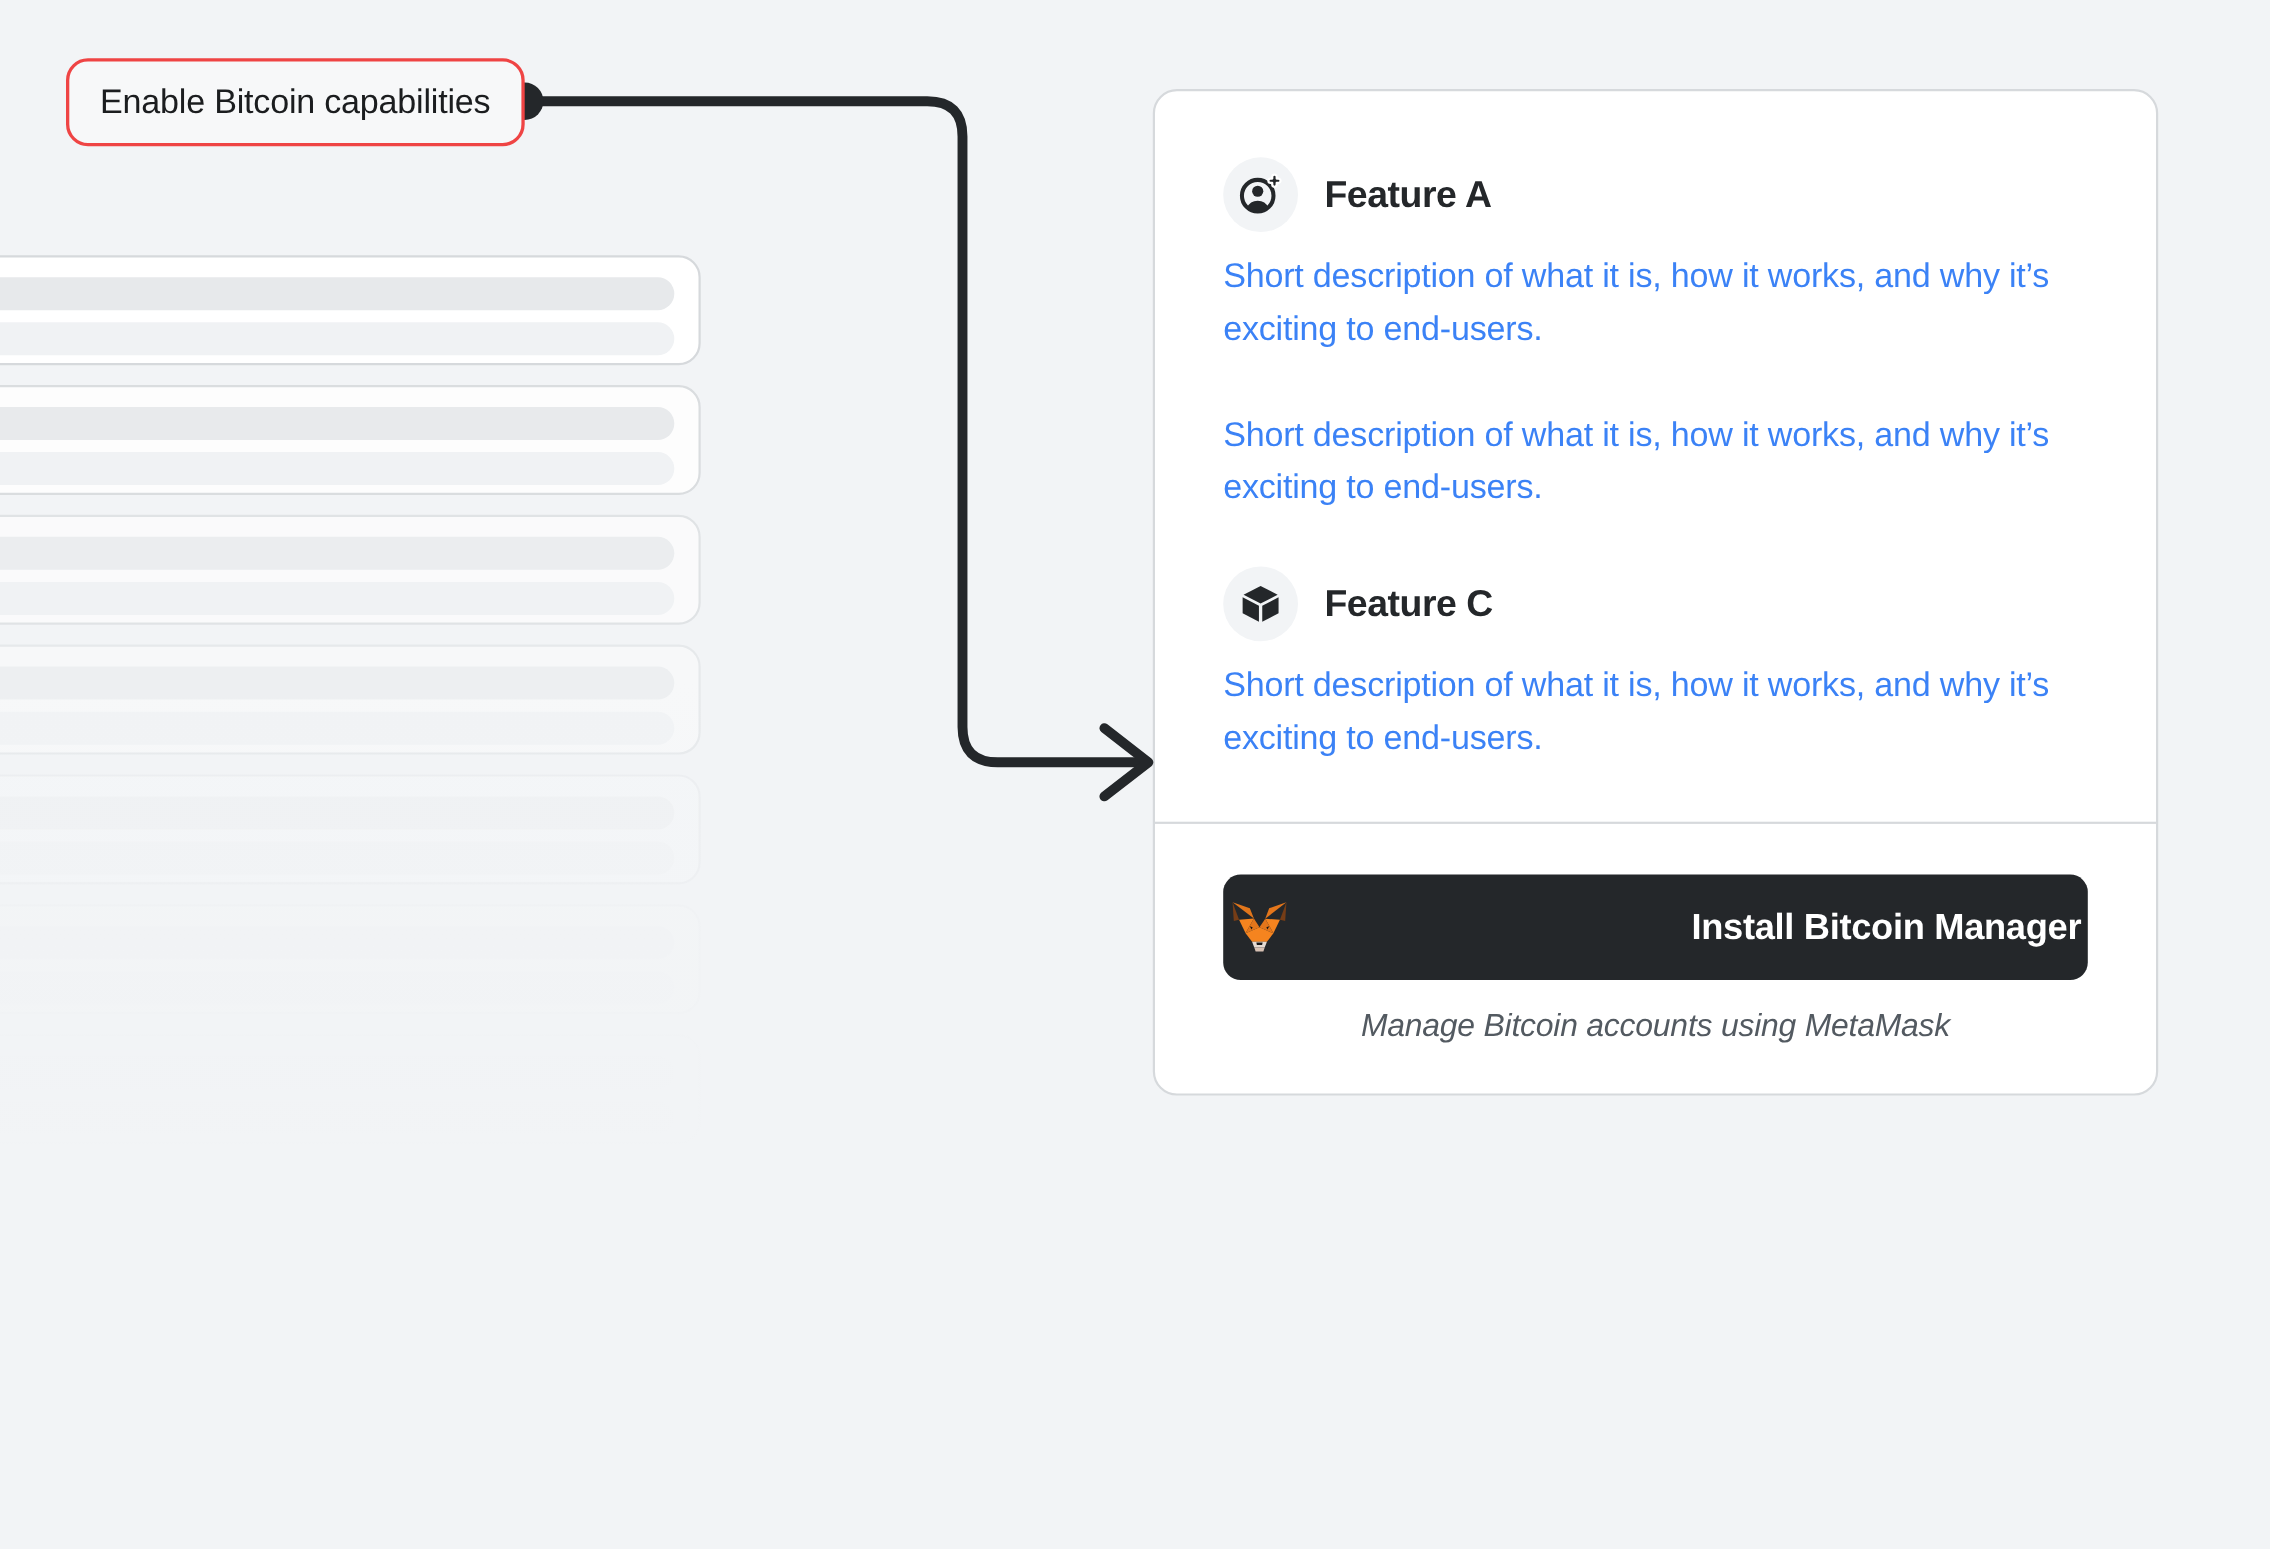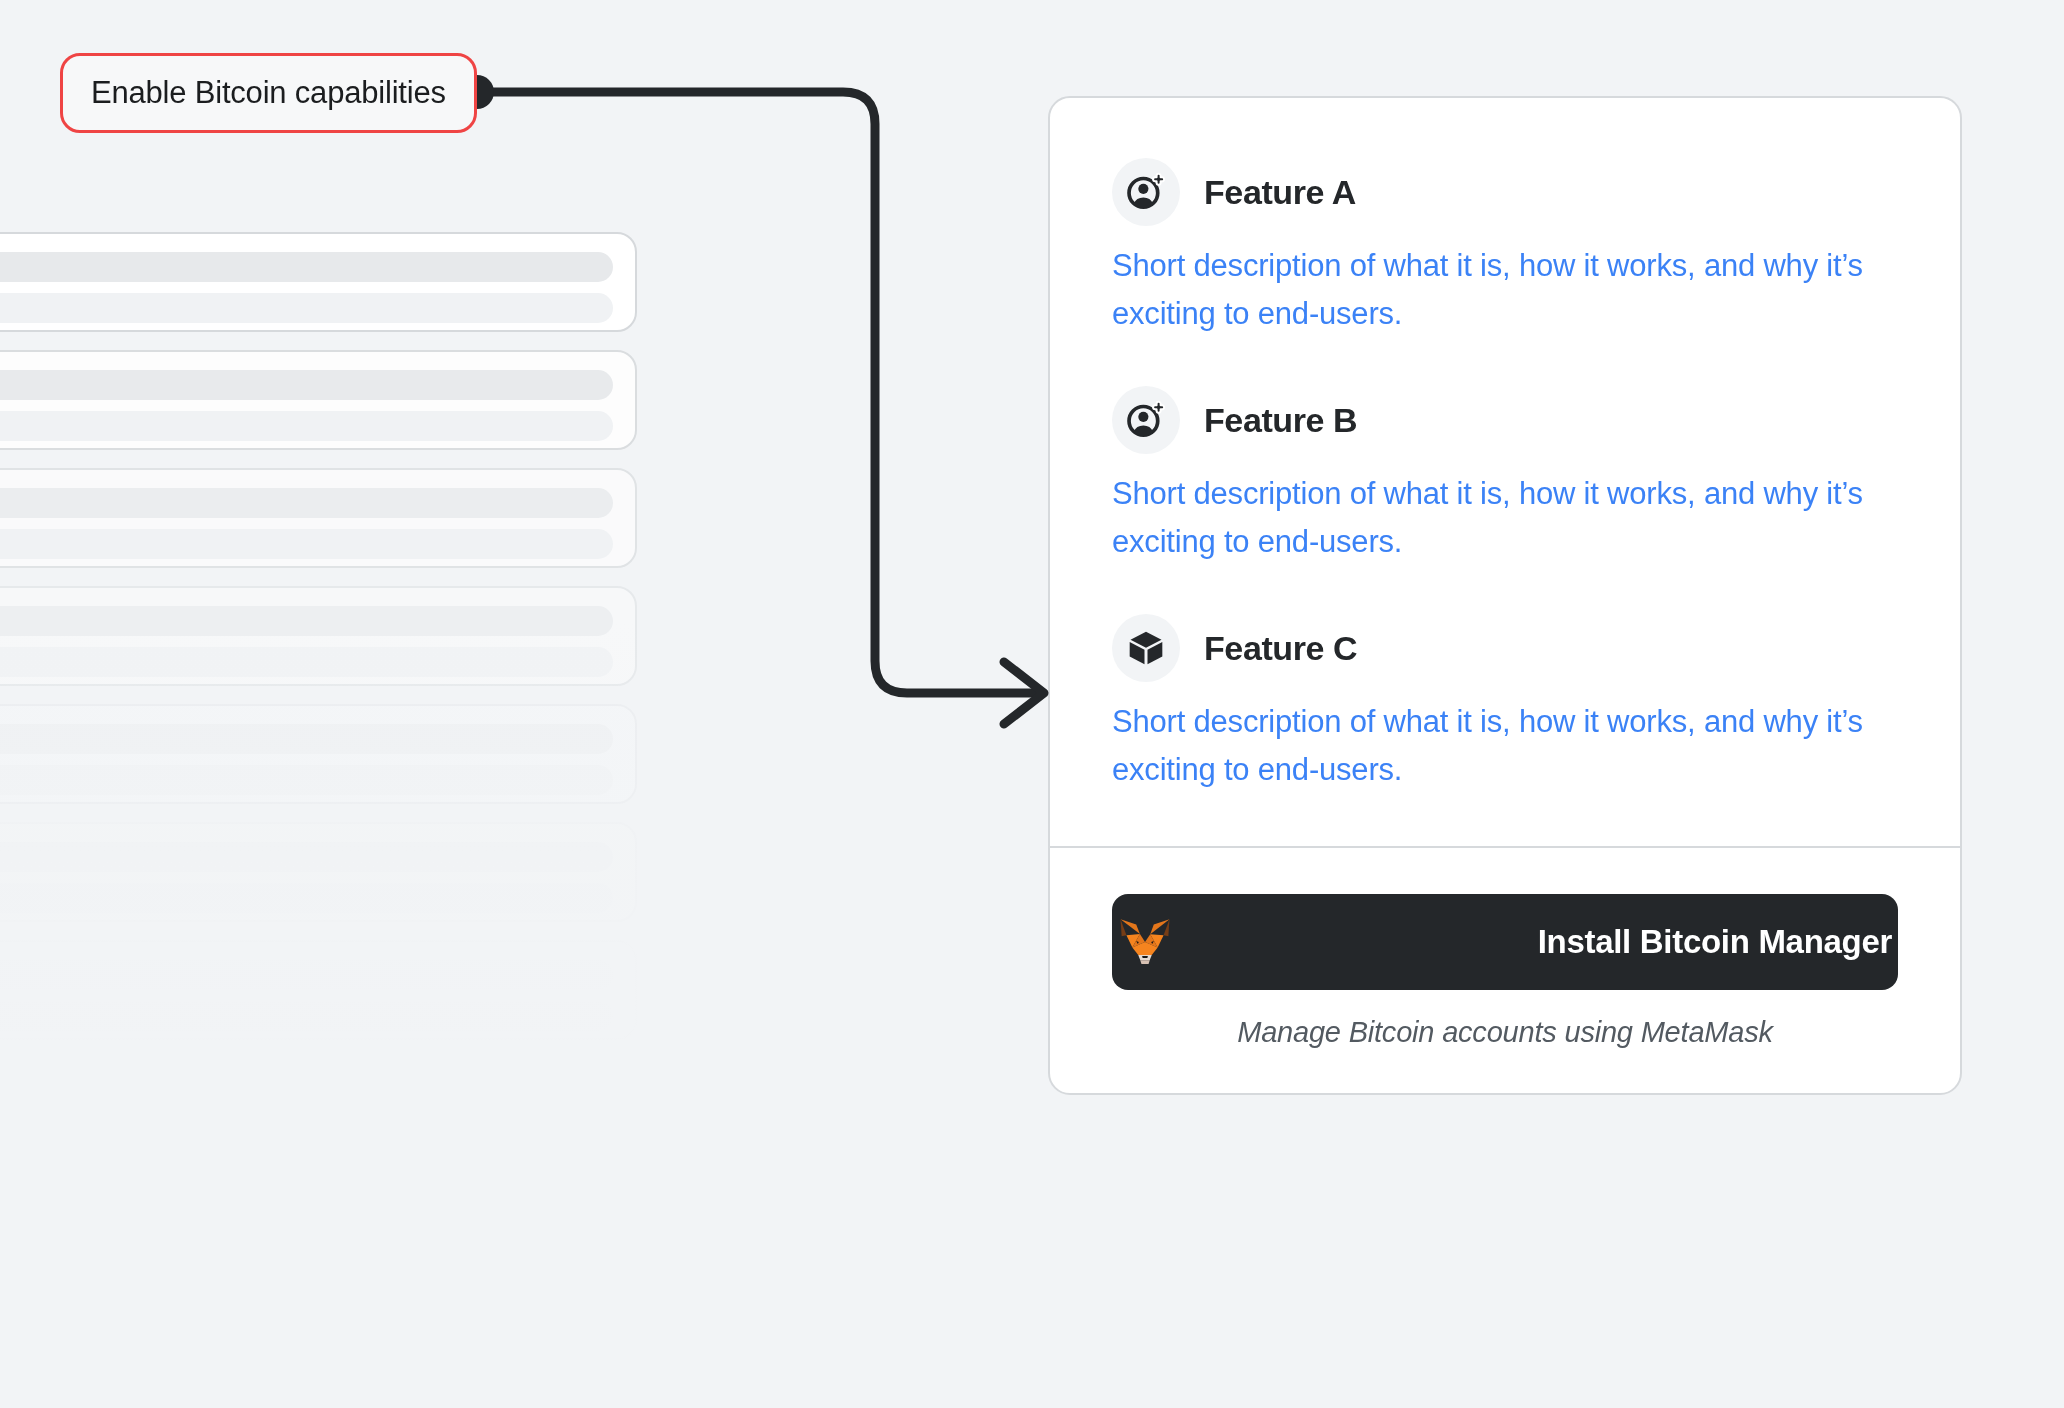--- a/index.html
+++ b/index.html
@@ -89,21 +89,21 @@
     width: 2064px;
     height: 1408px;
     z-index: 4;
     pointer-events: none;
   }
 
   
   #feature-card {
     position: absolute;
     left: 1048px;
-    top: 96px;
+    top: 81px;
     width: 914px;
     box-sizing: border-box;
     background: #FFFFFF;
     border: 2px solid #D6D9DC;
     border-radius: 22px;
     z-index: 3;
     overflow: hidden;
   }
   #feature-list {
     padding: 60px 62px 52px 62px;
@@ -237,31 +237,20 @@
             <path d="M4.9 18.8a6.1 6.1 0 0 1 11.2 0 8.1 8.1 0 0 1-11.2 0Z" fill="#24272A"></path>
             <path d="M19.2 1.6a1.15 1.15 0 0 1 1.15 1.15v.85h.85a1.15 1.15 0 1 1 0 2.3h-.85v.85a1.15 1.15 0 1 1-2.3 0v-.85h-.85a1.15 1.15 0 1 1 0-2.3h.85v-.85A1.15 1.15 0 0 1 19.2 1.6Z" fill="#24272A" stroke="#FFFFFF" stroke-width="1.15" stroke-linejoin="round"></path>
           </svg>
         </span>
         <span class="feature-title">Feature A</span>
       </div>
       <div class="feature-desc">Short description of what it is, how it works, and why it’s exciting to end-users.</div>
     </div>
 
     <div class="feature-item">
-      <div class="feature-head">
-        <span class="feature-icon-badge">
-          <svg width="42" height="42" viewBox="0 0 24 24" fill="none">
-            <circle cx="10.5" cy="12.5" r="8.2" stroke="#24272A" stroke-width="2.1"></circle>
-            <circle cx="10.5" cy="10.2" r="2.9" fill="#24272A"></circle>
-            <path d="M4.9 18.8a6.1 6.1 0 0 1 11.2 0 8.1 8.1 0 0 1-11.2 0Z" fill="#24272A"></path>
-            <path d="M19.2 1.6a1.15 1.15 0 0 1 1.15 1.15v.85h.85a1.15 1.15 0 1 1 0 2.3h-.85v.85a1.15 1.15 0 1 1-2.3 0v-.85h-.85a1.15 1.15 0 1 1 0-2.3h.85v-.85A1.15 1.15 0 0 1 19.2 1.6Z" fill="#24272A" stroke="#FFFFFF" stroke-width="1.15" stroke-linejoin="round"></path>
-          </svg>
-        </span>
-        <span class="feature-title">Feature B</span>
-      </div>
       <div class="feature-desc">Short description of what it is, how it works, and why it’s exciting to end-users.</div>
     </div>
 
     <div class="feature-item">
       <div class="feature-head">
         <span class="feature-icon-badge">
           <svg width="40" height="40" viewBox="0 0 24 24">
             <path d="M12 2.2 21.3 7 12 11.8 2.7 7 12 2.2Z" fill="#24272A"></path>
             <path d="M2.2 8.4 11.1 13v8.8L2.2 17.1V8.4Z" fill="#24272A"></path>
             <path d="M21.8 8.4 12.9 13v8.8l8.9-4.7V8.4Z" fill="#24272A"></path>

